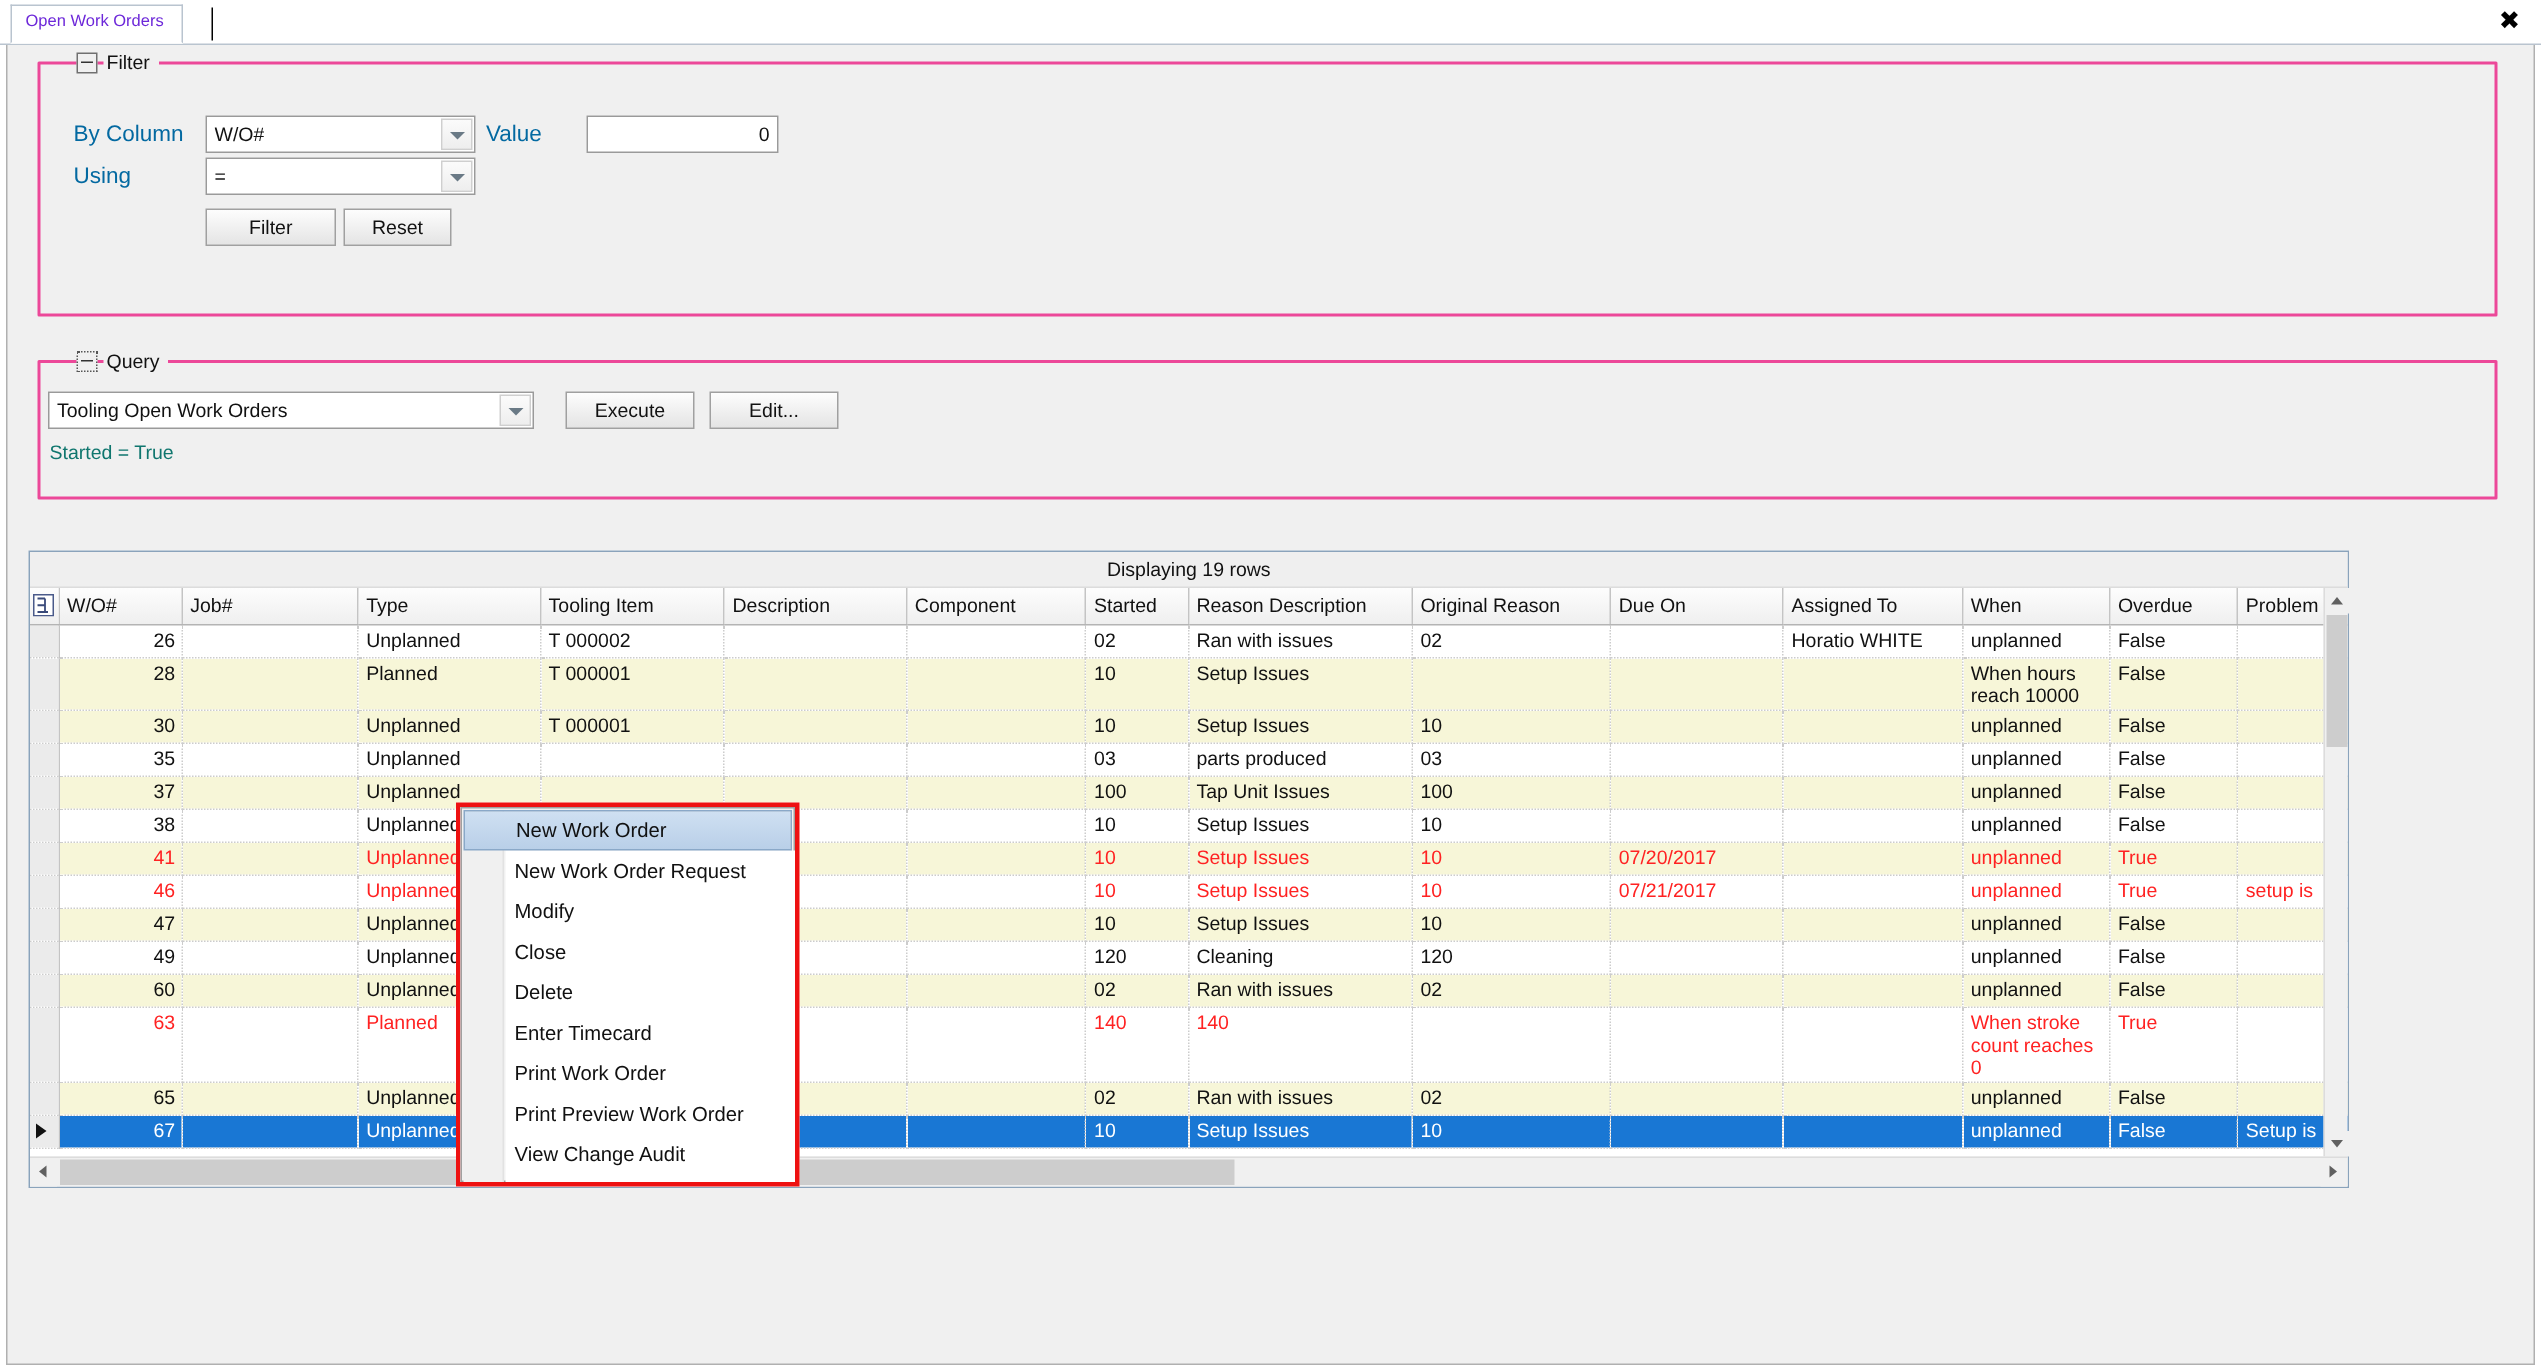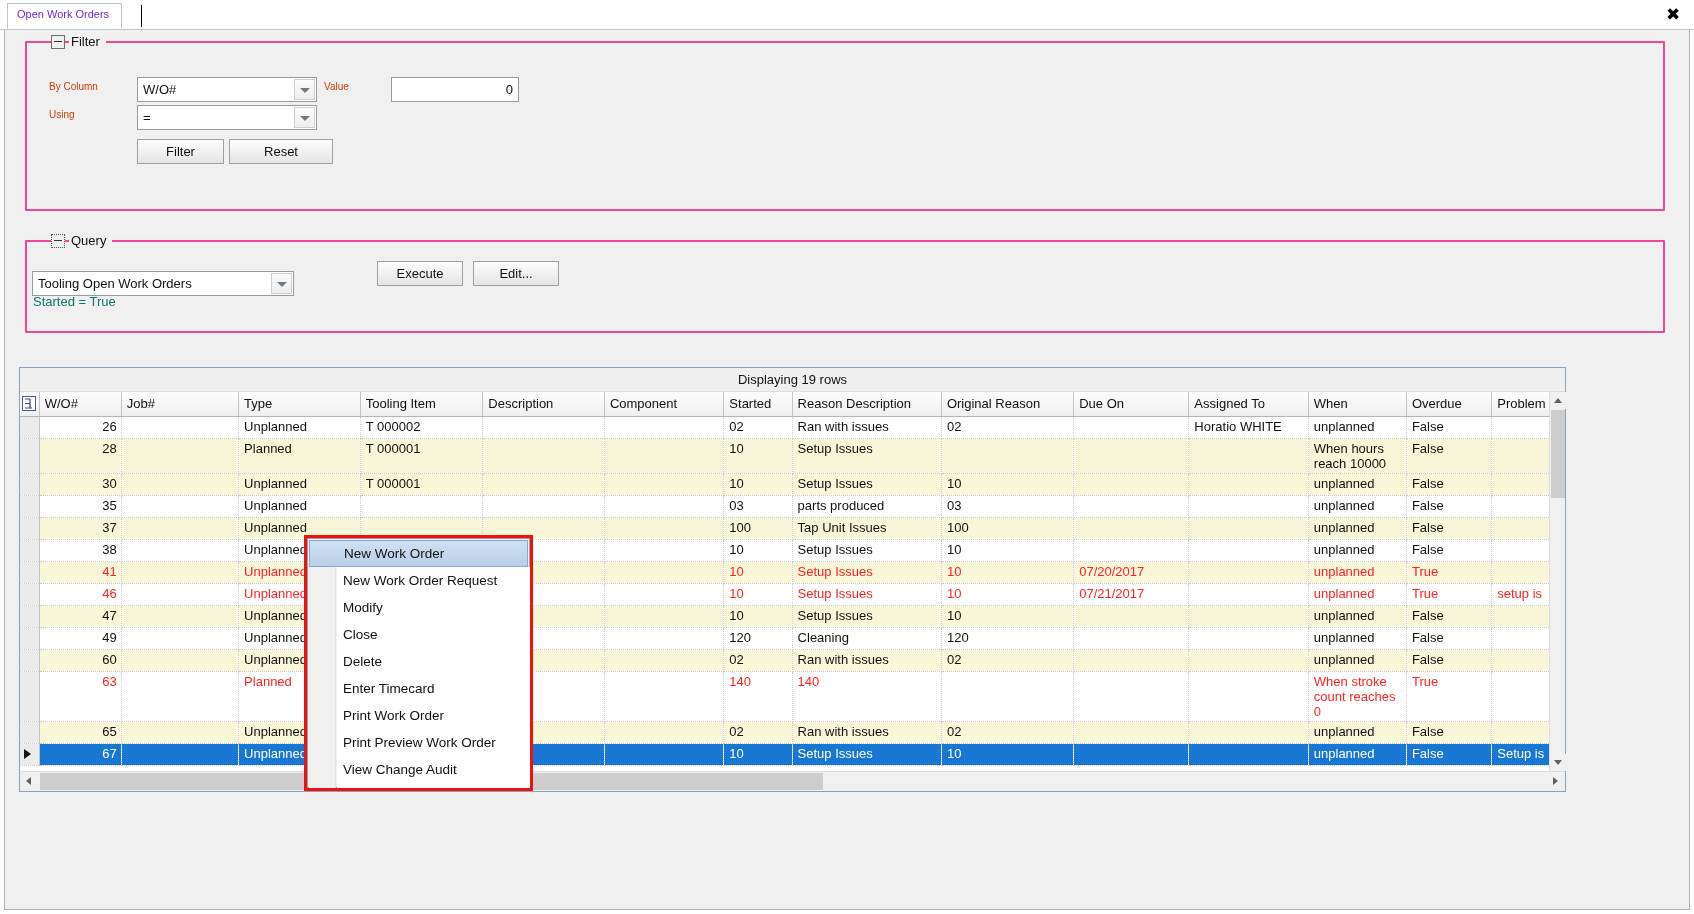--- a/index.html
+++ b/index.html
@@ -89,22 +89,22 @@
     content: "";
     position: absolute; left: 2px; top: 5px;
     width: 8px; height: 1px;
     background: #333;
   }
   .group-toggle.dotted { border: 1px dotted #555; }
 
   
   .lbl {
     position: absolute;
-    font-size: 10px;
-    color: #c2410c;
+    font-size: 15px;
+    color: #0369a1;
     white-space: nowrap;
   }
   .combo {
     position: absolute;
     background: #ffffff;
     border: 1px solid #9a9a9a;
     height: 25px;
     cursor: pointer;
   }
   .combo .ctext {
@@ -369,28 +369,28 @@
         <span class="tval">0</span>
       </div>
 
       <div class="lbl" style="left:22px; top:66px;">Using</div>
       <div class="combo" style="left:110px; top:62px; width:180px;">
         <span class="ctext">=</span>
         <span class="cbtn"></span>
       </div>
 
       <div class="btn" style="left:110px; top:96px; width:87px;">Filter</div>
-      <div class="btn" style="left:202px; top:96px; width:104px;">Reset</div>
+      <div class="btn" style="left:202px; top:96px; width:72px;">Reset</div>
     </div>
 
     <div class="group" style="left:20px; top:210px; width:1640px; height:93px;">
       <div class="group-toggle dotted"></div>
       <div class="group-head" style="left:42px;">Query</div>
 
-      <div class="combo" style="left:5px; top:29px; width:262px;">
+      <div class="combo" style="left:5px; top:19px; width:324px;">
         <span class="ctext">Tooling Open Work Orders</span>
         <span class="cbtn"></span>
       </div>
 
       <div class="btn" style="left:350px; top:19px; width:86px;">Execute</div>
       <div class="btn" style="left:446px; top:19px; width:86px;">Edit...</div>
 
       <div class="plaintext" style="left:6px; top:52px;">Started = True</div>
     </div>
 

